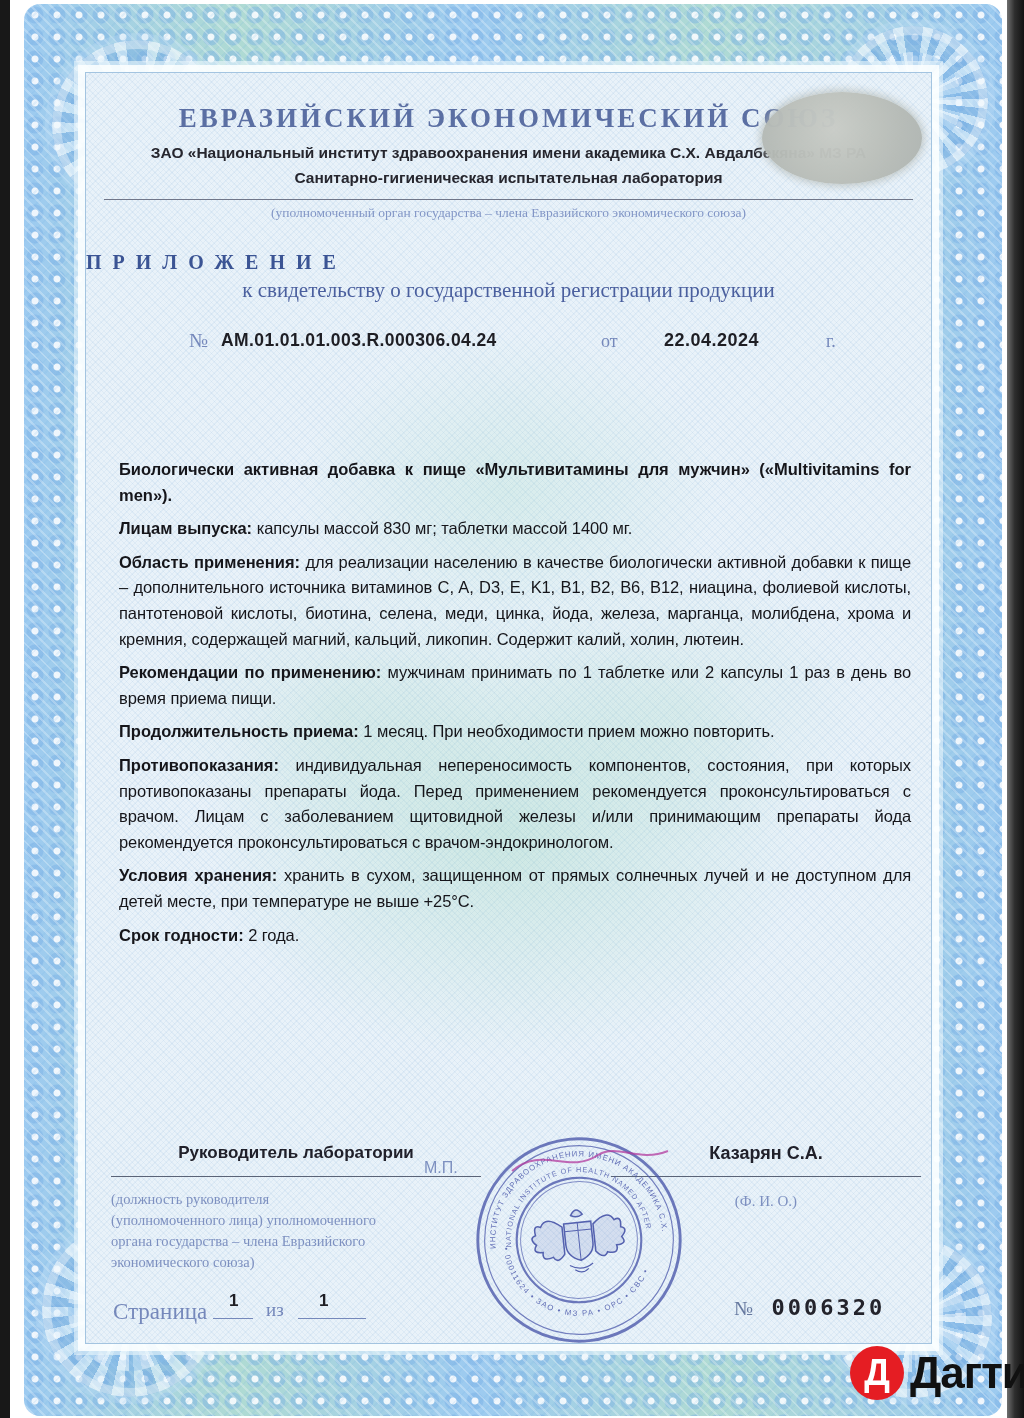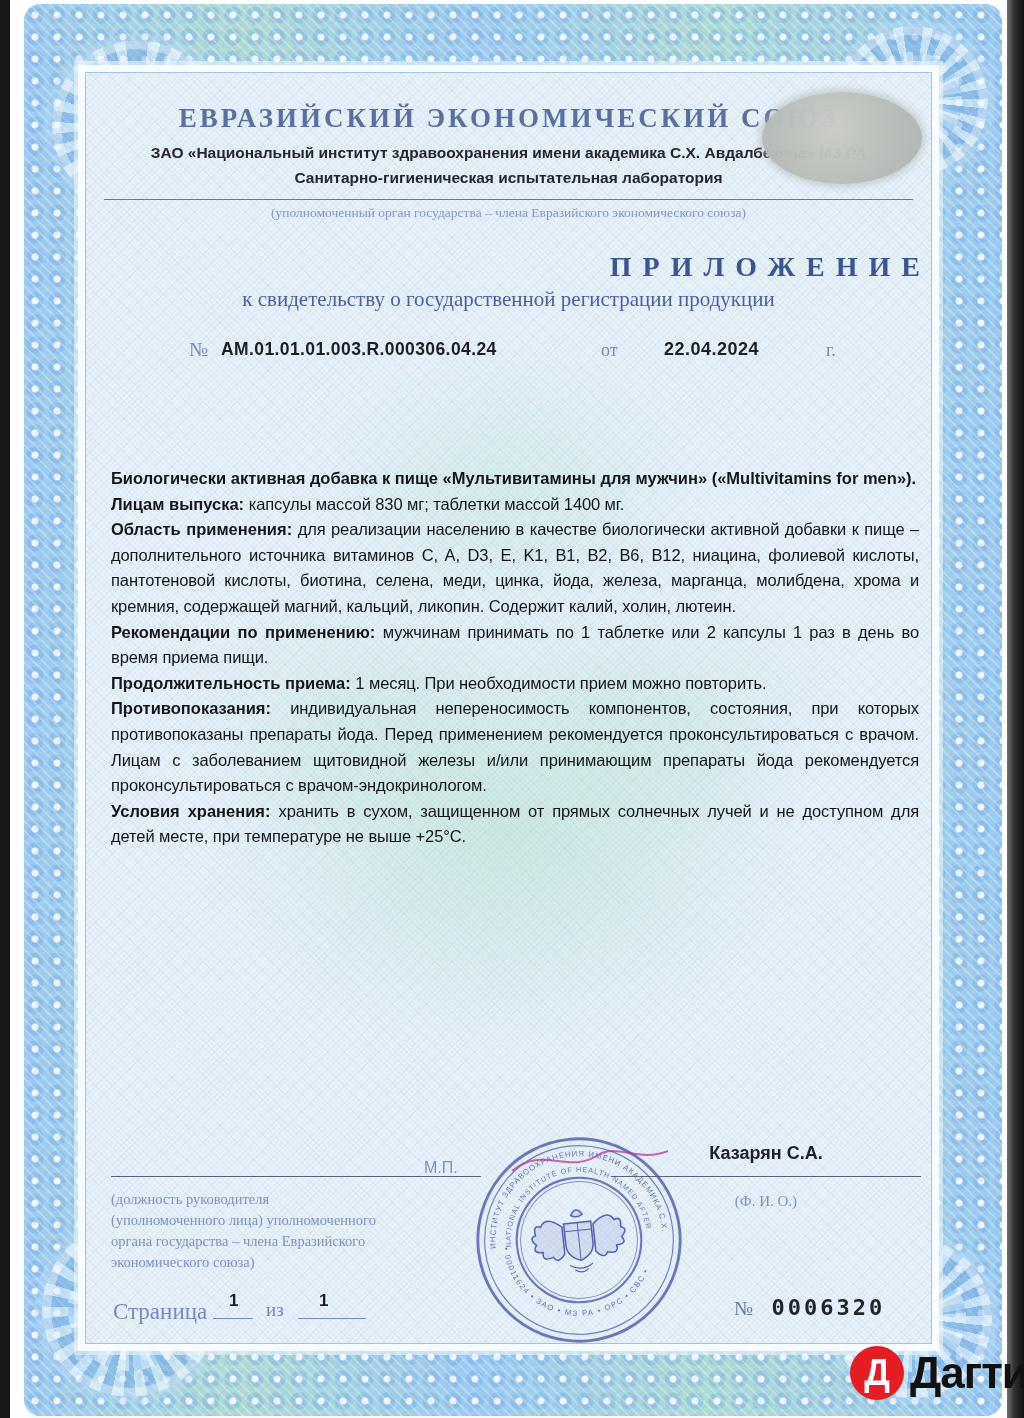--- a/index.html
+++ b/index.html
@@ -51,34 +51,34 @@
     border:1px solid #a3c4e0;
     box-shadow:0 0 0 7px rgba(253,255,255,.85), 0 0 0 11px rgba(235,246,252,.6);
   }
   
   .union-title{margin:30px 10px 6px;text-align:center;font-family:"Liberation Serif",serif;
     font-size:27px;font-weight:600;letter-spacing:3px;color:#5b6fa3;}
   .org-line{margin:0 40px;text-align:center;font-size:15.5px;font-weight:bold;color:#26262e;line-height:25px;}
   .rule{margin:9px 18px 0;border:none;border-top:1.6px solid #707689;}
   .auth-note{margin-top:5px;text-align:center;font-family:"Liberation Serif",serif;
     font-size:13.5px;color:#8296c6;}
-  .main-title{margin-top:30px;text-align:right;font-family:"Liberation Serif",serif;
-    font-size:28px;font-weight:bold;letter-spacing:11px;color:#3b5494;}
+  .main-title{margin-top:30px;text-align:left;font-family:"Liberation Serif",serif;
+    font-size:20px;font-weight:bold;letter-spacing:11px;color:#3b5494;}
   .subtitle{margin-top:4px;text-align:center;font-family:"Liberation Serif",serif;
     font-size:21px;color:#4a5f9e;}
   .num-row{position:relative;height:30px;margin-top:24px;}
   .num-row .no{position:absolute;left:103px;top:2px;font-family:"Liberation Serif",serif;font-size:20px;color:#7588bb;}
   .num-row .num{position:absolute;left:135px;top:3px;font-size:17.5px;font-weight:bold;color:#1e1e24;letter-spacing:.4px;}
   .num-row .ot{position:absolute;left:515px;top:4px;font-family:"Liberation Serif",serif;font-size:18px;color:#7588bb;}
   .num-row .date{position:absolute;left:578px;top:3px;font-size:18px;font-weight:bold;color:#1e1e24;letter-spacing:.5px;}
   .num-row .g{position:absolute;left:740px;top:4px;font-family:"Liberation Serif",serif;font-size:18px;color:#7588bb;}
   
   .body-text{margin:100px 12px 0 25px;text-align:justify;font-size:16.5px;line-height:25.6px;
     color:#15151a;letter-spacing:-0.1px;}
-  .body-text p{margin:0;}
+  .body-text p{margin:8px;}
   .body-text b{letter-spacing:0;}
   
   .sig-left{position:absolute;left:25px;top:1070px;width:370px;text-align:center;
     font-size:17px;font-weight:bold;color:#20202a;}
   .sig-right{position:absolute;left:525px;top:1070px;width:310px;text-align:center;
     font-size:18px;font-weight:bold;color:#20202a;}
   .u-left{position:absolute;left:25px;top:1103px;width:370px;border-top:1.4px solid #5a6377;}
   .u-right{position:absolute;left:525px;top:1103px;width:310px;border-top:1.4px solid #5a6377;}
   .mp{position:absolute;left:338px;top:1086px;font-family:Liberation Sans, sans-serif;font-size:16px;color:#7d90c0;}
   .blue-note{position:absolute;left:25px;top:1116px;width:330px;font-family:"Liberation Serif",serif;
@@ -146,22 +146,24 @@
   </div>
 
   <div class="body-text">
       <p><b>Биологически активная добавка к пище «Мультивитамины для мужчин» («Multivitamins for men»). </b></p>
       <p><b>Лицам выпуска: </b>капсулы массой 830 мг; таблетки массой 1400 мг.</p>
       <p><b>Область применения: </b>для реализации населению в качестве биологически активной добавки к пище – дополнительного источника витаминов C, A, D3, E, K1, B1, B2, B6, B12, ниацина, фолиевой кислоты, пантотеновой кислоты, биотина, селена, меди, цинка, йода, железа, марганца, молибдена, хрома и кремния, содержащей магний, кальций, ликопин. Содержит калий, холин, лютеин.</p>
       <p><b>Рекомендации по применению: </b>мужчинам принимать по 1 таблетке или 2 капсулы 1 раз в день во время приема пищи.</p>
       <p><b>Продолжительность приема: </b>1 месяц. При необходимости прием можно повторить.</p>
       <p><b>Противопоказания: </b>индивидуальная непереносимость компонентов, состояния, при которых противопоказаны препараты йода. Перед применением рекомендуется проконсультироваться с врачом. Лицам с заболеванием щитовидной железы и/или принимающим препараты йода рекомендуется проконсультироваться с врачом-эндокринологом.</p>
       <p><b>Условия хранения: </b>хранить в сухом, защищенном от прямых солнечных лучей и не доступном для детей месте, при температуре не выше +25°С.</p>
+      <p><b>Срок годности: </b>2 года.</p>
     </div>
 
+  <div class="sig-left">Руководитель лаборатории</div>
   <div class="sig-right">Казарян С.А.</div>
   <div class="u-left"></div>
   <div class="u-right"></div>
   <div class="mp">М.П.</div>
   <div class="blue-note">(должность руководителя
 (уполномоченного лица) уполномоченного
 органа государства – члена Евразийского
 экономического союза)</div>
   <div class="fio">(Ф. И. О.)</div>
 

